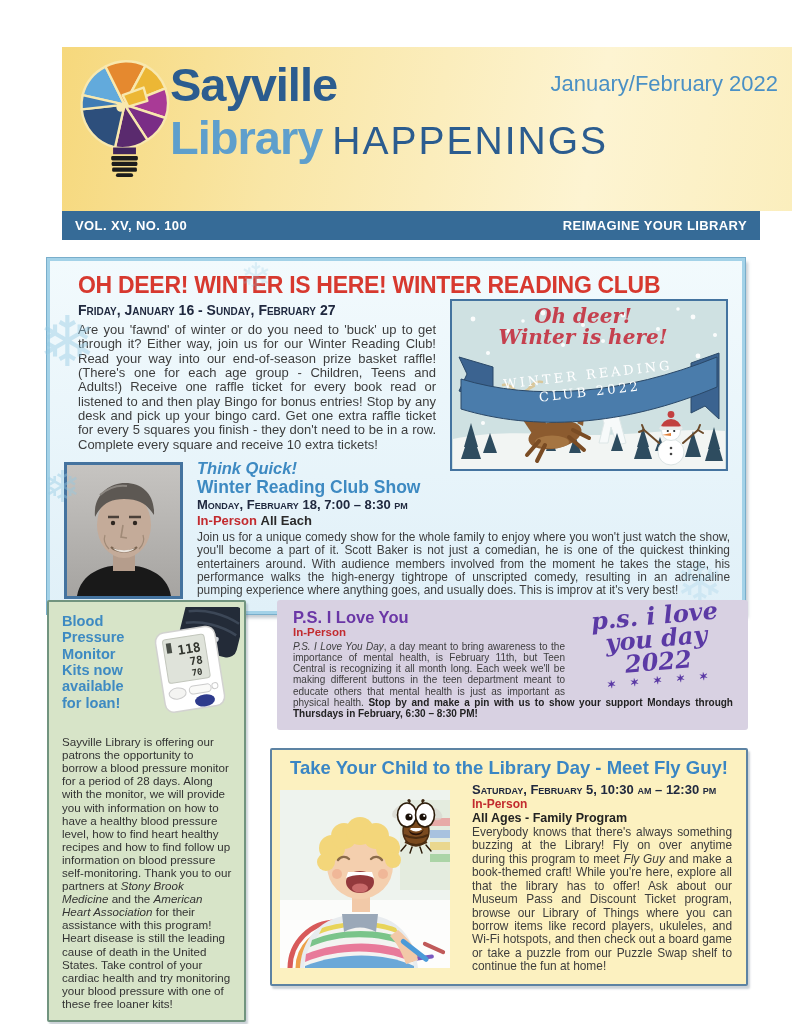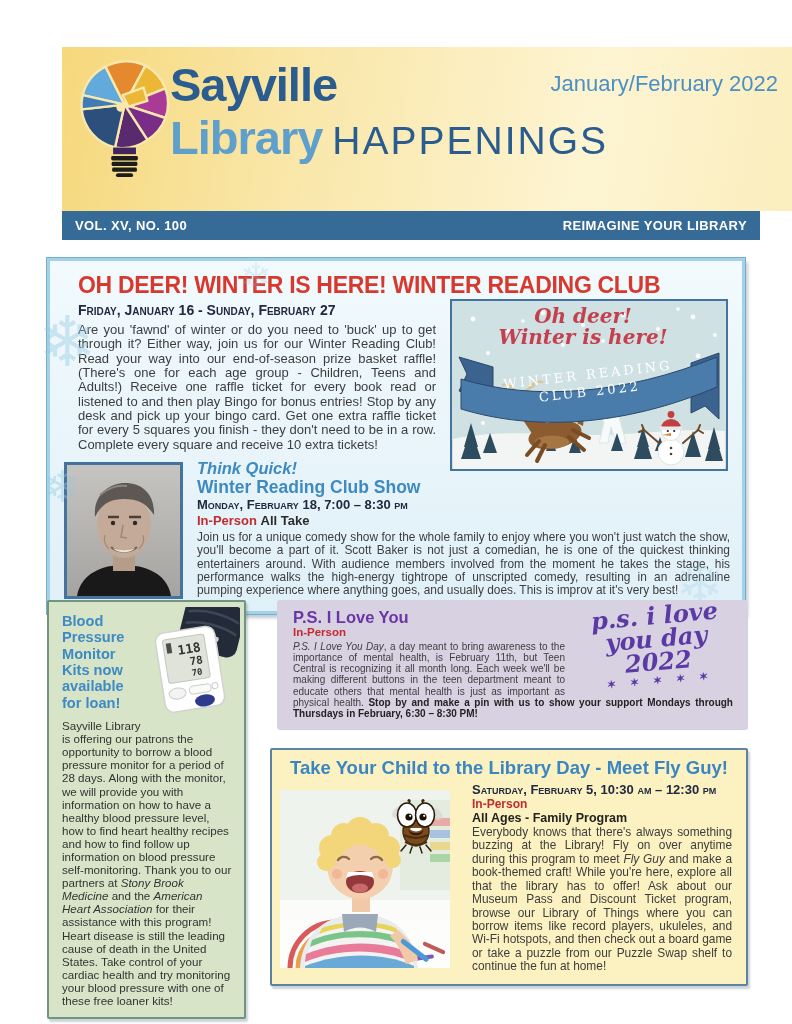--- a/index.html
+++ b/index.html
@@ -55,21 +55,21 @@
   .tq-mode-line { font-size:13px; line-height:1.1; margin-top:1px; }
   .tq-mode-line .aud { color:#2b2b2b; font-weight:bold; }
   .tq-body { margin-top:3px; font-size:11.9px; line-height:1.12; text-align:justify; }
 
   
   .bp-box { position:absolute; left:47px; top:600px; width:199px; min-height:372px;
     background:#d7e4c8; border:2px solid #71947f; border-radius:2px;
     box-shadow:2px 3px 2px rgba(90,110,125,.3); padding:11px 12px 10px 13px; }
   .bp-monitor { float:right; width:96px; height:112px; margin:-6px -8px 2px 3px; }
   .bp-title { font-size:14.6px; line-height:1.12; font-weight:bold; color:#3e8ac2; }
-  .bp-body { margin-top:8px; font-size:11.6px; line-height:1.13; color:#333; }
+  .bp-body { margin-top:24px; font-size:11.6px; line-height:1.13; color:#333; }
   .bp-body .em { font-style:italic; }
 
   
   .ps-box { position:absolute; left:277px; top:600px; width:471px; min-height:122px;
     background:#d8d1e2; border-radius:3px; padding:9px 15px 10px 16px; }
   .ps-doodle { float:right; width:168px; margin:-4px -8px 0 8px; transform:rotate(-5deg);
     color:#5b3aa5; text-align:center; font-family:"DejaVu Serif", serif; font-style:italic;
     font-weight:bold; line-height:.95; }
   .ps-doodle .d1 { font-size:24px; }
   .ps-doodle .d2 { font-size:24px; }
@@ -271,21 +271,21 @@
         <path d="M56,60 L54,72 L60,73" stroke="#a08a77" stroke-width="1.6" fill="none"></path>
         <path d="M44,82 C50,88 64,88 70,82" stroke="#7a6450" stroke-width="2" fill="none"></path>
         <path d="M46,83 C52,86 62,86 68,83 L66,85 C60,88 54,88 48,85 Z" fill="#ece6df"></path>
         <path d="M38,70 C36,76 38,80 42,84 M76,70 C78,76 76,80 72,84" stroke="#a08a77" stroke-width="1.2" fill="none"></path>
       </svg>
       <div class="tq-kicker">Think Quick!</div>
       <div class="tq-title">Winter Reading Club Show</div>
       <div class="tq-date sc">Monday, February 18, 7:00 – 8:30 pm</div>
       <div class="tq-mode-line">
         <span class="red-mode">In-Person</span>
-        <span class="aud">All Take</span>
+        <span class="aud">All Each</span>
       </div>
       <p class="tq-body bodytext">Join us for a unique comedy show for the whole family to enjoy where you won't just watch the show, you'll become a part of it. Scott Baker is not just a comedian, he is one of the quickest thinking entertainers around. With audience members involved from the moment he takes the stage, his performance walks the high-energy tightrope of unscripted comedy, resulting in an adrenaline pumping experience where anything goes, and usually does. This is improv at it's very best!</p>
     </div>
   </section>
 
   <aside class="bp-box">
     <svg class="bp-monitor" viewBox="0 0 96 112" aria-hidden="true">
       <g transform="rotate(14 66 26)">
         <rect x="36" y="-6" width="60" height="52" rx="10" fill="#232b38"></rect>
         <path d="M40,10 C55,4 75,4 92,10" stroke="#3c4757" stroke-width="2.5" fill="none"></path>

